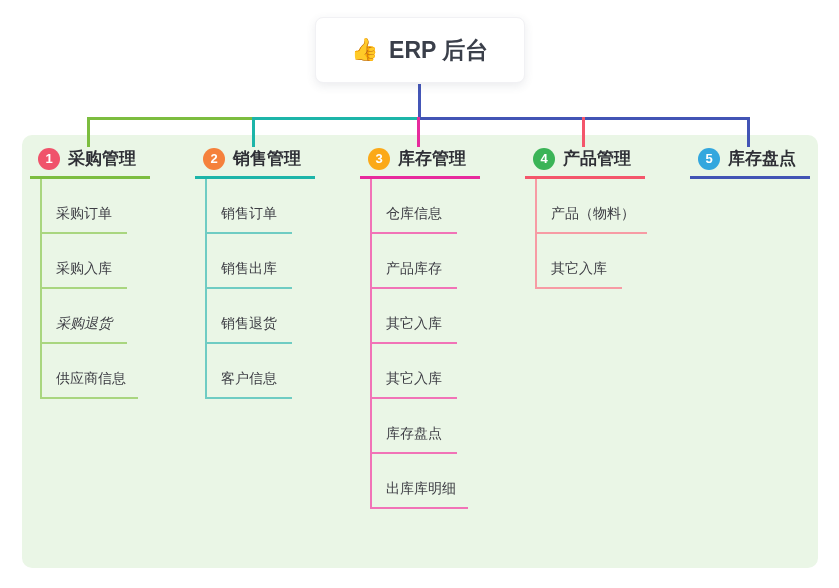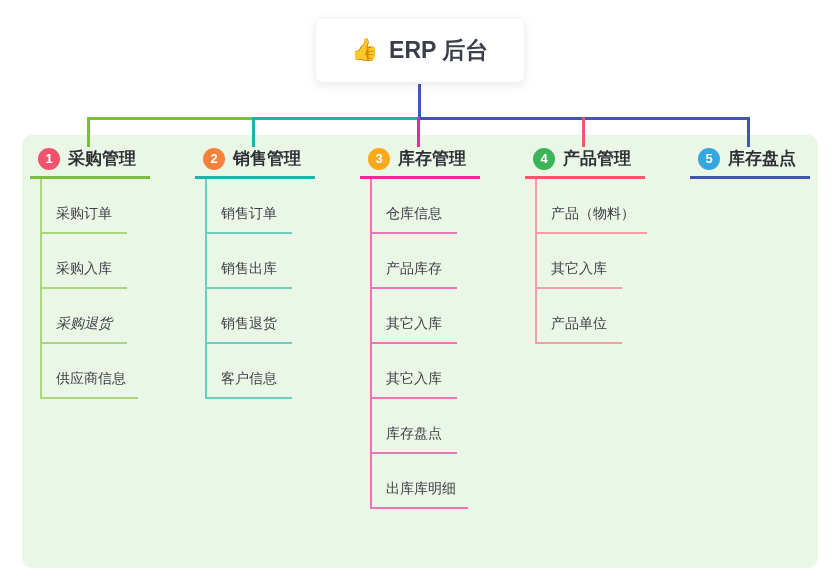--- a/index.html
+++ b/index.html
@@ -156,23 +156,20 @@
       <span class="badge" style="background: rgb(59, 180, 87);">4</span>
       <span>产品管理</span>
     </div>
     <div class="children" style="border-left-color: rgb(247, 155, 164);">
       <div class="child-row">
         <span class="child-node" style="border-bottom-color: rgb(247, 155, 164);">产品（物料）</span>
       </div>
       <div class="child-row">
         <span class="child-node" style="border-bottom-color: rgb(247, 155, 164);">其它入库</span>
       </div>
-      <div class="child-row">
-        <span class="child-node" style="border-bottom-color: rgb(247, 155, 164);">产品单位</span>
-      </div>
     </div>
   </div>
 
   <div class="branch" style="left:690px">
     <div class="branch-title" style="border-bottom-color: rgb(66, 84, 181);">
       <span class="badge" style="background: rgb(51, 167, 222);">5</span>
       <span>库存盘点</span>
     </div>
   </div>
 

